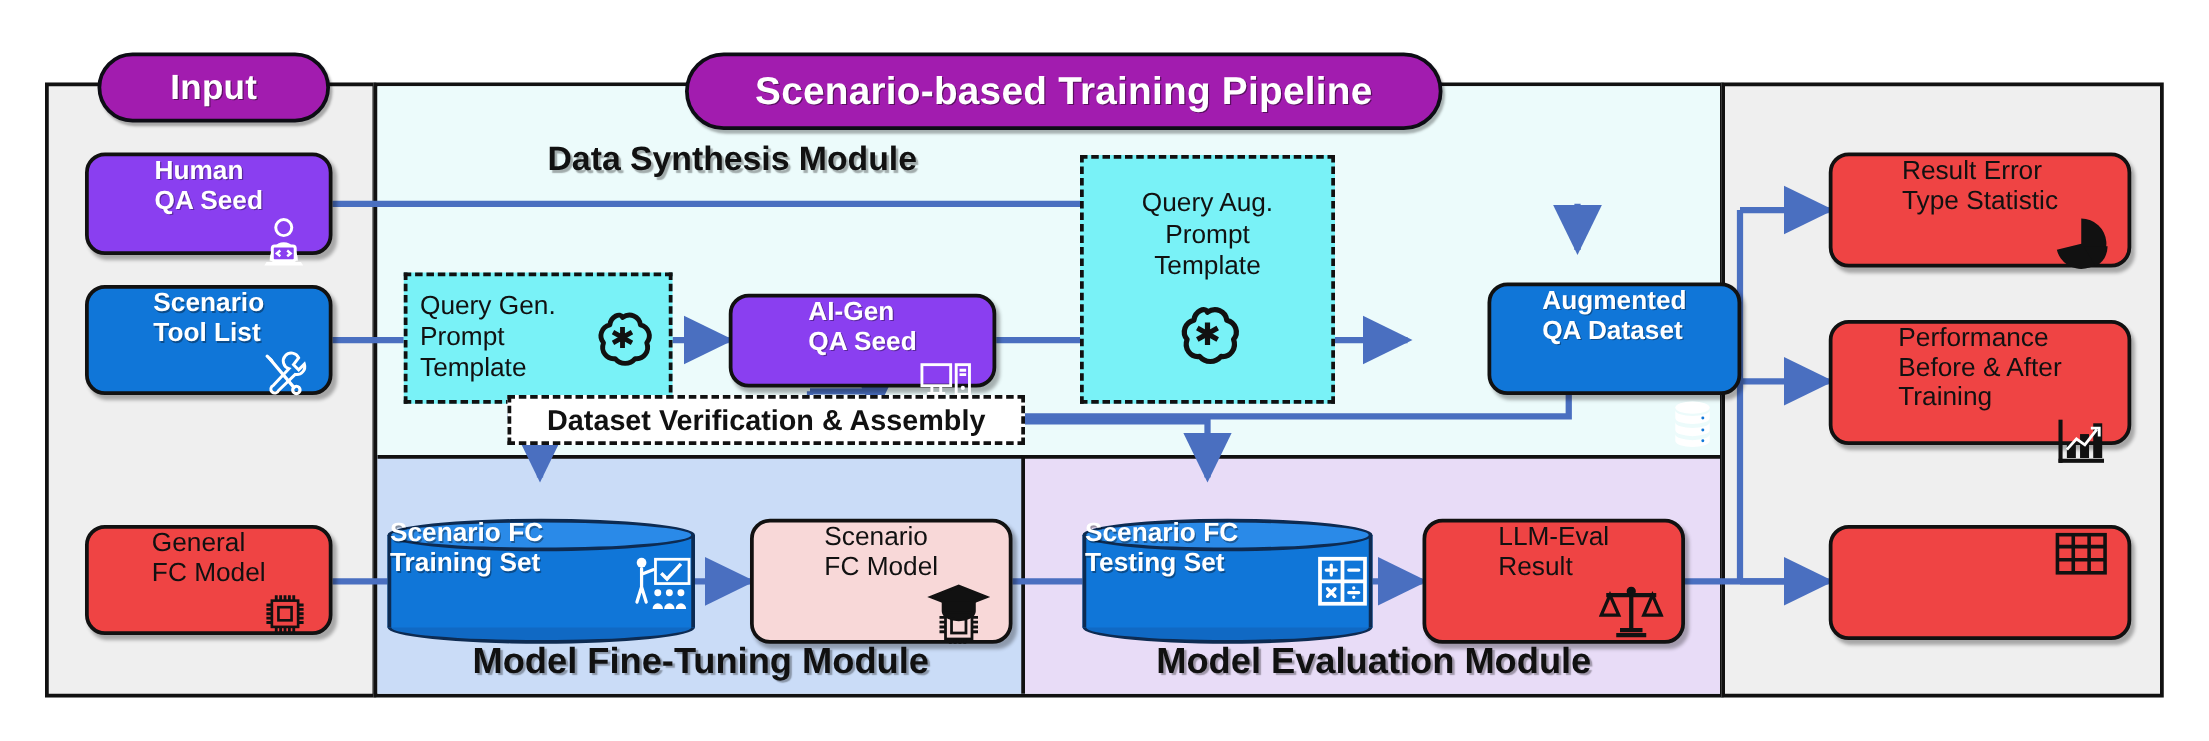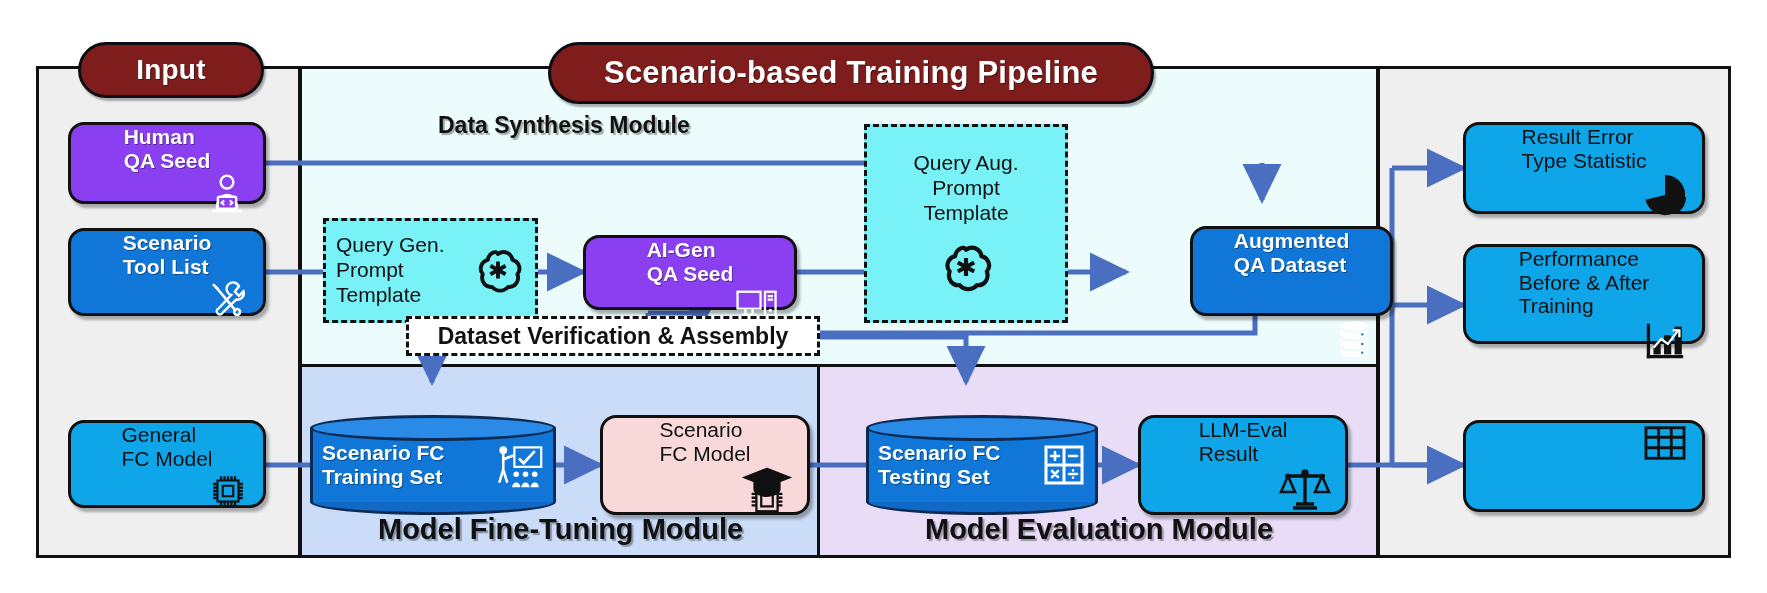--- a/index.html
+++ b/index.html
@@ -13,45 +13,45 @@
   #panel-eval{left:1377px;top:66px;width:354px;height:492px;background:#efefef;}
 
   
   .band{position:absolute;box-sizing:border-box;}
   #band-synth{left:302px;top:69px;width:1074px;height:295px;background:#ecfbfb;}
   #band-ft{left:302px;top:364px;width:518px;height:191px;background:#cadcf7;border-top:3px solid #111;border-right:3px solid #111;}
   #band-eval-mod{left:820px;top:364px;width:556px;height:191px;background:#e8dcf7;border-top:3px solid #111;}
 
   
   .pill{position:absolute;display:flex;align-items:center;justify-content:center;
-        background:#7f1d1d;border:3px solid #0d0d15;border-radius:999px;color:#ffffff;
+        background:#a21caf;border:3px solid #0d0d15;border-radius:999px;color:#ffffff;
         font-weight:bold;letter-spacing:.2px;
         text-shadow:1px 1px 0 rgba(0,0,0,.45);
         box-shadow:2px 3px 2px rgba(0,0,0,.30);}
   #pill-input{left:78px;top:42px;width:180px;height:50px;font-size:28px;}
   #pill-pipeline{left:548px;top:42px;width:600px;height:56px;font-size:31px;}
   #pill-evaluation{left:1442px;top:42px;width:235px;height:50px;font-size:28px;}
 
   
   .caption{position:absolute;font-weight:bold;color:#111;
            text-shadow:2px 2px 1px rgba(0,0,0,.32);white-space:nowrap;}
-  #cap-synth{left:438px;top:112px;font-size:23px;}
+  #cap-synth{left:438px;top:112px;font-size:27px;}
   #cap-ft{left:378px;top:513px;font-size:29px;}
   #cap-eval{left:925px;top:513px;font-size:29px;}
 
   
   .node{position:absolute;box-sizing:border-box;display:flex;align-items:center;
         border:3px solid #111111;border-radius:16px;padding:0 14px;flex-direction:column;}
   .node .txt{font-size:21px;line-height:1.13;font-weight:bold;}
   .node .ico{margin-left:auto;display:flex;align-items:center;justify-content:center;}
   .shadow{box-shadow:3px 4px 3px rgba(0,0,0,.30);}
 
   .purple{background:#8a3ff0;color:#ffffff;}
   .blue{background:#1076d8;color:#ffffff;}
-  .ltblue{background:#0ea5e9;color:#111111;}
+  .ltblue{background:#ef4444;color:#111111;}
   .pink{background:#f8d8d8;color:#111111;}
   .node.ltblue .txt,.node.pink .txt{font-weight:normal;}
   .node.purple .txt,.node.blue .txt{text-shadow:1px 1px 0 rgba(0,0,0,.35);}
 
   
   .dashbox{position:absolute;box-sizing:border-box;background:#79f2f7;
            border:3px dashed #111111;display:flex;flex-direction:column;
            align-items:center;justify-content:center;color:#111;}
   .dashbox .txt{font-size:21px;line-height:1.18;}
 
@@ -61,21 +61,21 @@
           justify-content:center;font-size:23px;font-weight:bold;color:#111;z-index:6;}
 
   
   .cyl{position:absolute;box-sizing:border-box;}
   .cyl .body{position:absolute;left:0;right:0;top:13px;bottom:13px;background:#1076d8;
              border-left:3px solid #0d2b52;border-right:3px solid #0d2b52;}
   .cyl .top{position:absolute;left:0;right:0;top:0;height:26px;border-radius:50%;
             background:#2a8ae8;border:3px solid #0d2b52;box-sizing:border-box;}
   .cyl .bot{position:absolute;left:0;right:0;bottom:0;height:26px;border-radius:50%;
             background:#1069c4;border:3px solid #0d2b52;box-sizing:border-box;}
-  .cyl .inner{position:absolute;inset:0;display:flex;align-items:center;padding:0 12px;z-index:3;}
+  .cyl .inner{position:absolute;inset:0;display:flex;padding:0 2px;z-index:3;}
   .cyl .txt{font-size:21px;line-height:1.13;font-weight:bold;color:#ffffff;
             text-shadow:1px 1px 0 rgba(0,0,0,.35);}
   .cyl .ico{margin-left:auto;display:flex;align-items:center;}
 
   
   #wires{position:absolute;left:0;top:0;width:1767px;height:593px;overflow:visible;z-index:4;}
 
   .icosvg{display:block;}
 </style>
 </head>
@@ -360,21 +360,21 @@
         <div>Type Statistic</div>
     </div>
     <div class="ico">
       <svg class="icosvg" width="46" height="46" viewBox="0 0 48 48">
         <path d="M24 24 L24 3 A21 21 0 1 1 3.6 29 z" fill="#111"></path>
         <path d="M26 26 L46 26 A20 20 0 0 1 36 43 z" fill="#111"></path>
       </svg>
     </div>
   </div>
 
-  <div class="node ltblue shadow" style="left:1463px;top:244px;width:242px;height:100px;z-index:5;">
+  <div class="node ltblue shadow" style="left:1463px;top:256px;width:242px;height:100px;z-index:5;">
     <div class="txt">
       <div>Performance</div>
       <div>Before &amp; After</div>
       <div>Training</div>
     </div>
     <div class="ico">
       <svg class="icosvg" width="46" height="46" viewBox="0 0 48 48" fill="#111">
         <rect x="5" y="6" width="3.4" height="36"></rect>
         <rect x="5" y="38.6" width="38" height="3.4"></rect>
         <rect x="12" y="26" width="7.5" height="12"></rect>

